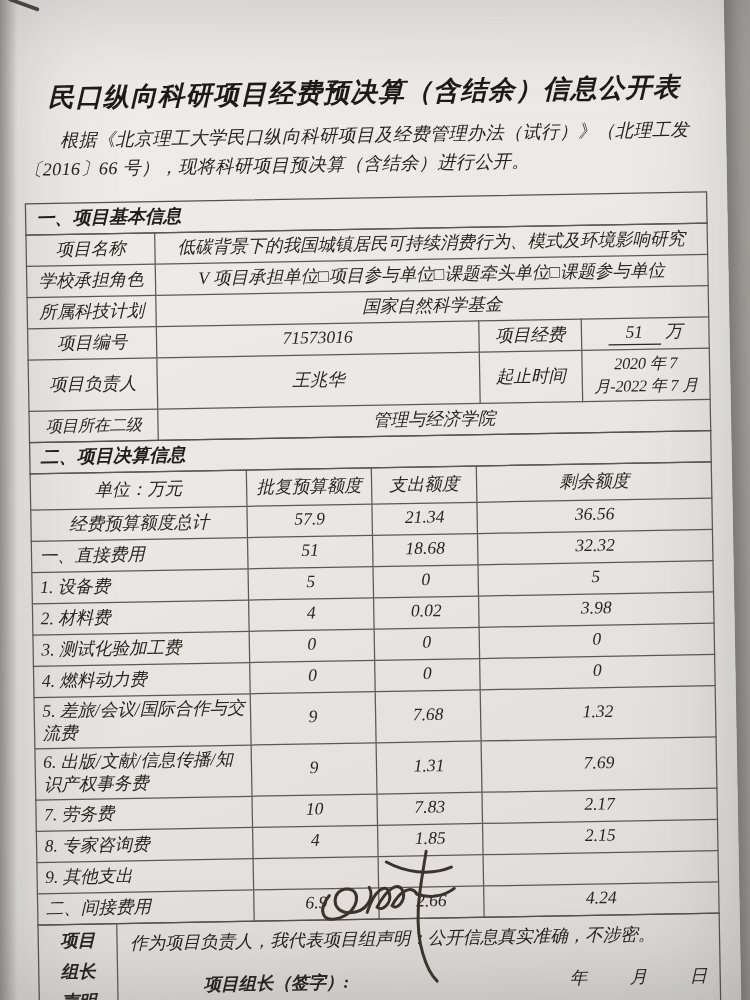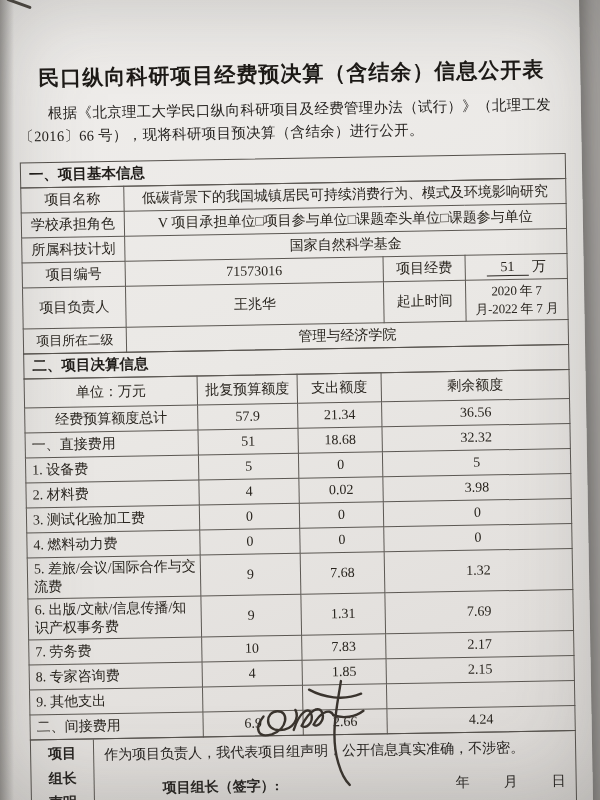--- a/index.html
+++ b/index.html
@@ -3,21 +3,21 @@
 <meta charset="utf-8">
 <style>
   html,body{margin:0;padding:0;}
   body{
     width:600px;height:800px;overflow:hidden;
     background:#aeaba8;
     font-family:"Liberation Serif","DejaVu Serif",serif;
     color:#262320;
     position:relative;
   }
-  .photo{position:absolute;inset:0;overflow:hidden;}
+  .photo{position:absolute;inset:0;overflow:hidden;font-style:italic;}
   .paper{
     position:absolute;left:-14px;top:-22px;width:600px;height:846px;
     background:linear-gradient(160deg,#f0eeec 0%,#eae8e5 45%,#e2dfdc 80%,#d9d6d3 100%);
     transform:rotate(-1deg);
     box-shadow:6px 0 14px rgba(60,58,55,.45);
   }
   .content{position:absolute;left:38px;top:20px;width:546px;}
   
   .doc-title{
     margin-top:62px;text-align:center;

